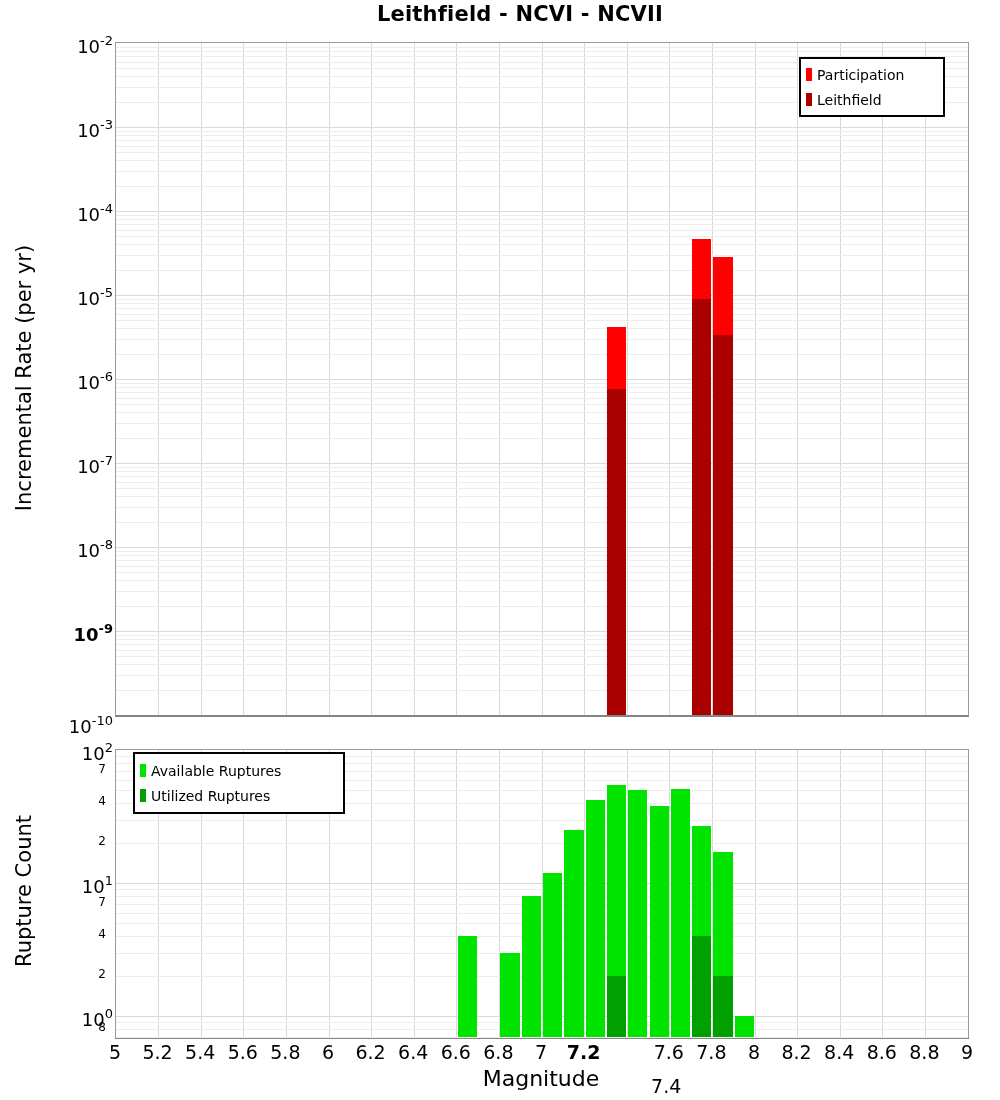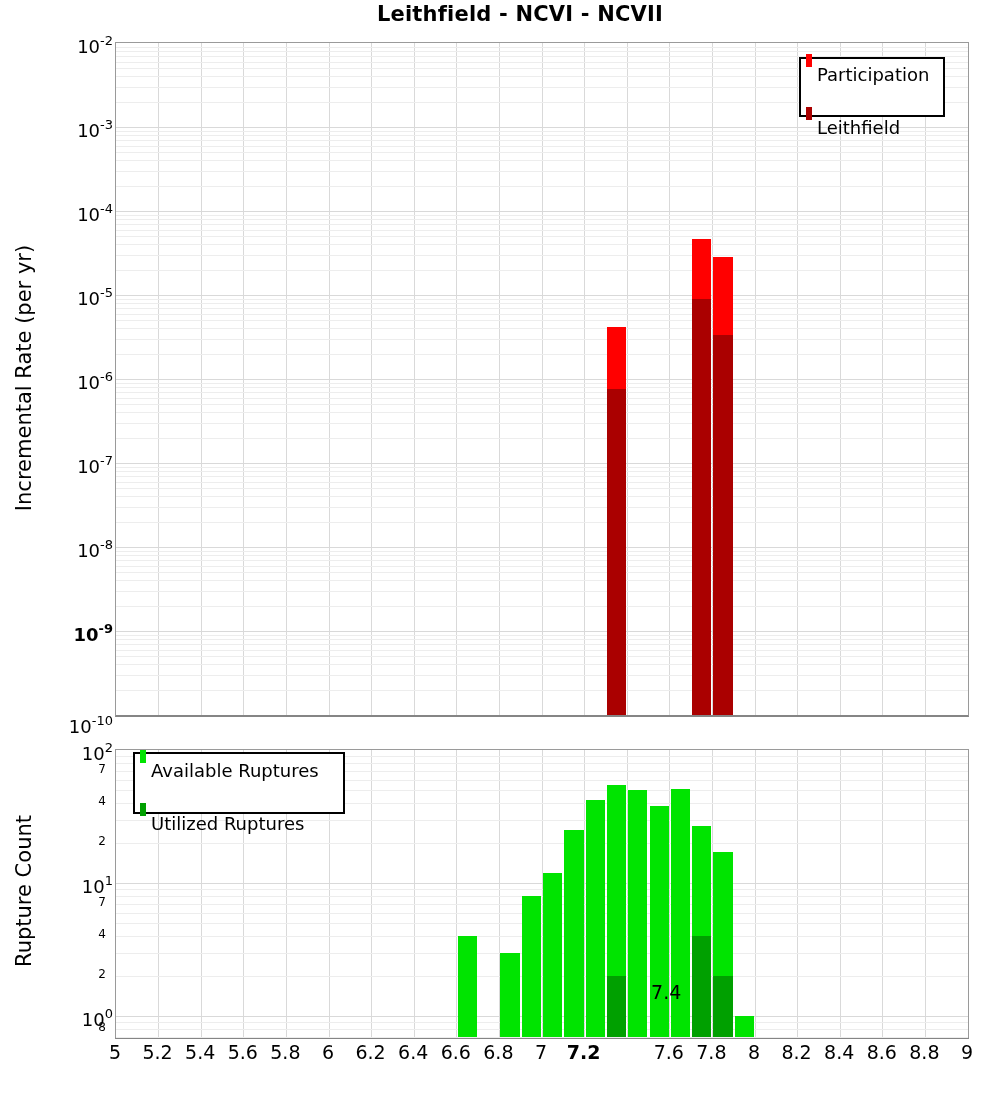--- a/index.html
+++ b/index.html
@@ -22,30 +22,31 @@
   #xlab{left:341px;top:1066px;width:400px;text-align:center;font-size:22px;}
   .ylab{white-space:nowrap;transform:translate(-50%,-50%) rotate(-90deg);}
   #ylab-top{left:24px;top:378px;}
   #ylab-bottom{left:24px;top:891px;}
   .legend{position:absolute;background:#fff;border:2px solid #000;z-index:5;box-sizing:border-box;
           display:flex;flex-direction:column;justify-content:center;gap:5px;padding:4px 5px;}
   #legend-top{left:799px;top:57px;width:146px;height:60px;}
   #legend-bottom{left:133px;top:752px;width:212px;height:62px;}
   .lrow{display:flex;align-items:center;gap:5px;}
   .lmark{width:6px;height:13px;display:inline-block;flex:0 0 6px;}
-  .ltext{font-size:18px;line-height:20px;white-space:nowrap;margin-top:28px;}
+  .ltext{font-size:14px;line-height:20px;white-space:nowrap;}
 </style>
 </head>
 <body>
 
 <div class="fig">
   <div class="title">Leithfield - NCVI - NCVII</div>
 
   <div class="axis-title ylab" id="ylab-top">Incremental Rate (per yr)</div>
   <div class="axis-title ylab" id="ylab-bottom">Rupture Count</div>
+  <div class="axis-title" id="xlab">Magnitude</div>
 
   <div class="panel" id="panel-top">
       <div class="gv" style="left: 42.1px;"></div>
       <div class="gv" style="left: 84.7px;"></div>
       <div class="gv" style="left: 127.3px;"></div>
       <div class="gv" style="left: 169.9px;"></div>
       <div class="gv" style="left: 212.5px;"></div>
       <div class="gv" style="left: 255.1px;"></div>
       <div class="gv" style="left: 297.7px;"></div>
       <div class="gv" style="left: 340.3px;"></div>
@@ -203,21 +204,21 @@
       <div class="xtick" style="left: 168.2px; top: 1042px;">5.4</div>
       <div class="xtick" style="left: 210.8px; top: 1042px;">5.6</div>
       <div class="xtick" style="left: 253.4px; top: 1042px;">5.8</div>
       <div class="xtick" style="left: 296px; top: 1042px;">6</div>
       <div class="xtick" style="left: 338.6px; top: 1042px;">6.2</div>
       <div class="xtick" style="left: 381.2px; top: 1042px;">6.4</div>
       <div class="xtick" style="left: 423.8px; top: 1042px;">6.6</div>
       <div class="xtick" style="left: 466.4px; top: 1042px;">6.8</div>
       <div class="xtick" style="left: 509px; top: 1042px;">7</div>
       <div class="xtick" style="left: 551.6px; top: 1042px; font-weight: bold;">7.2</div>
-      <div class="xtick" style="left: 594.2px; top: 982px; padding-left: 40px;">7.4</div>
+      <div class="xtick" style="left: 594.2px; top: 1076px; padding-left: 40px;">7.4</div>
       <div class="xtick" style="left: 636.8px; top: 1042px;">7.6</div>
       <div class="xtick" style="left: 679.4px; top: 1042px;">7.8</div>
       <div class="xtick" style="left: 722px; top: 1042px;">8</div>
       <div class="xtick" style="left: 764.6px; top: 1042px;">8.2</div>
       <div class="xtick" style="left: 807.2px; top: 1042px;">8.4</div>
       <div class="xtick" style="left: 849.8px; top: 1042px;">8.6</div>
       <div class="xtick" style="left: 892.4px; top: 1042px;">8.8</div>
       <div class="xtick" style="left: 935px; top: 1042px;">9</div>
       <div class="ytick" style="top: 30px;">10<sup>-2</sup></div>
       <div class="ytick" style="top: 114px;">10<sup>-3</sup></div>

